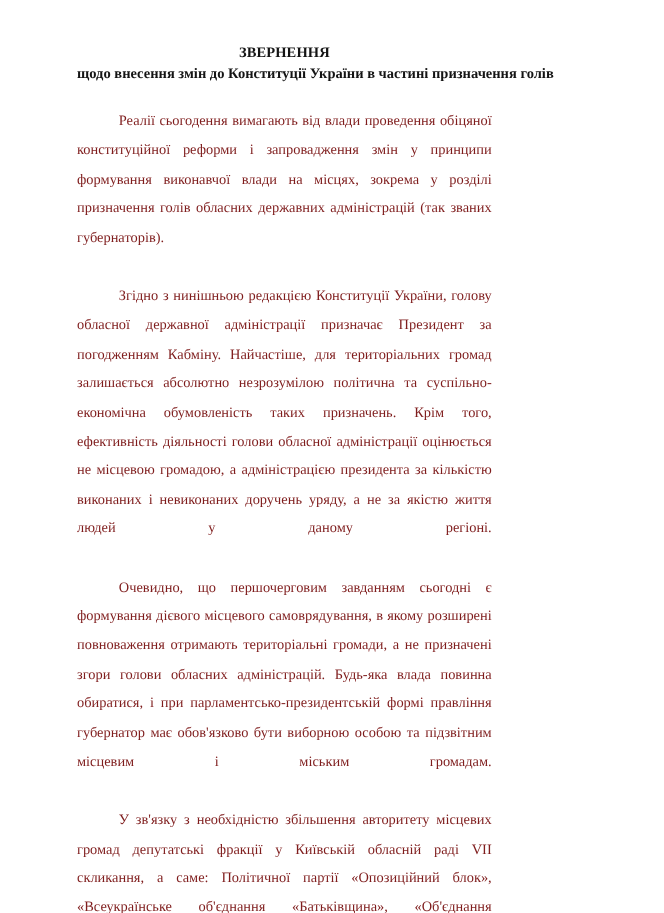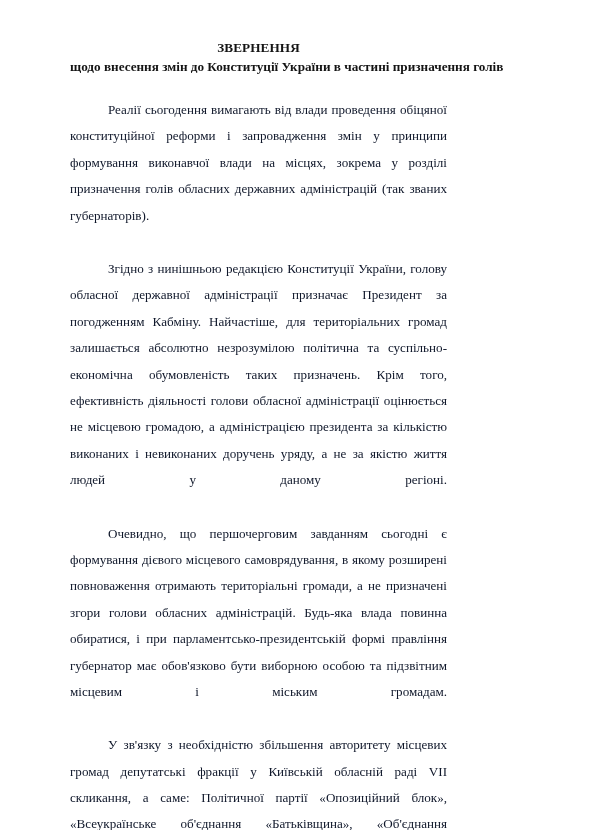--- a/index.html
+++ b/index.html
@@ -46,21 +46,21 @@
     margin-top: 21px;
   }
 
   p.para {
     margin: 0 0 0.5px 0;
     text-align: justify;
     text-justify: inter-word;
     text-indent: 38px;
     font-size: 13.1px;
     line-height: 26.4px;
-    color: #0f172a;
+    color: #7f1d1d;
     word-spacing: 0.1px;
     hyphens: none;
   }
 
   
   p.para::after {
     content: "";
     display: inline-block;
     width: 100%;
   }

